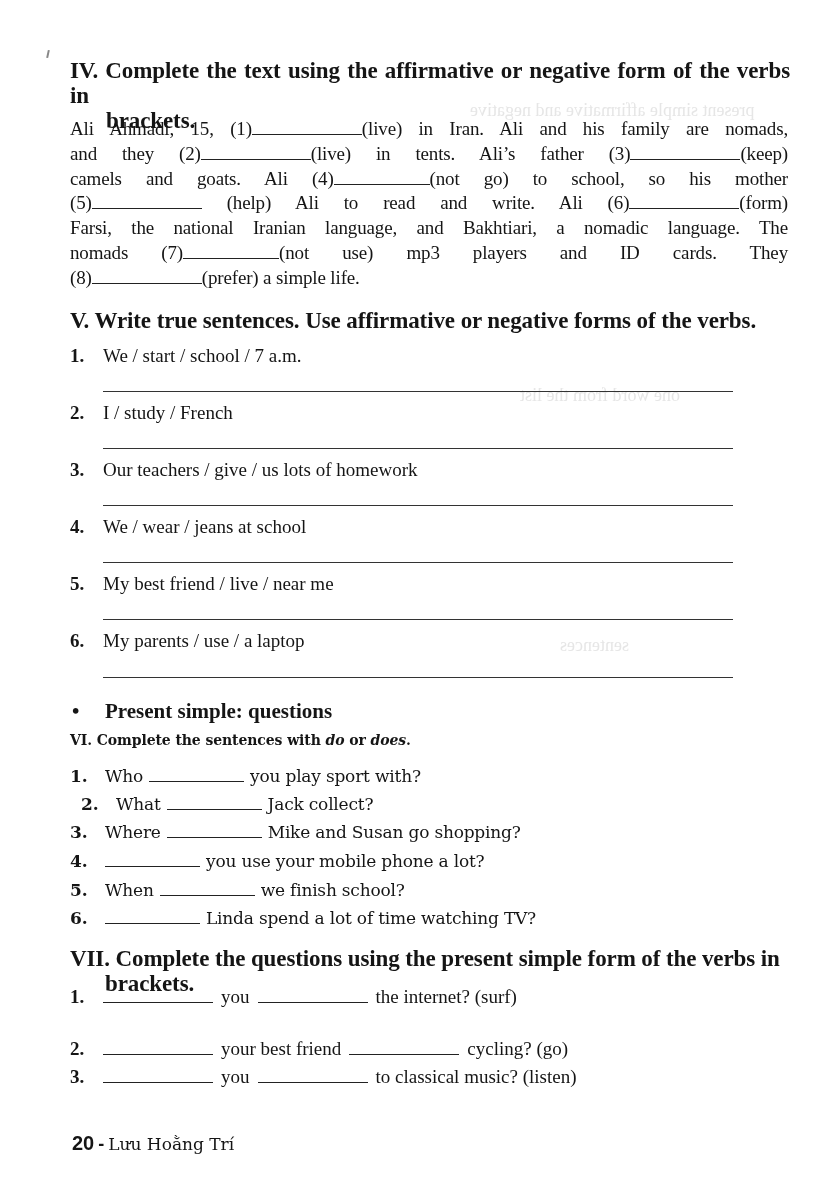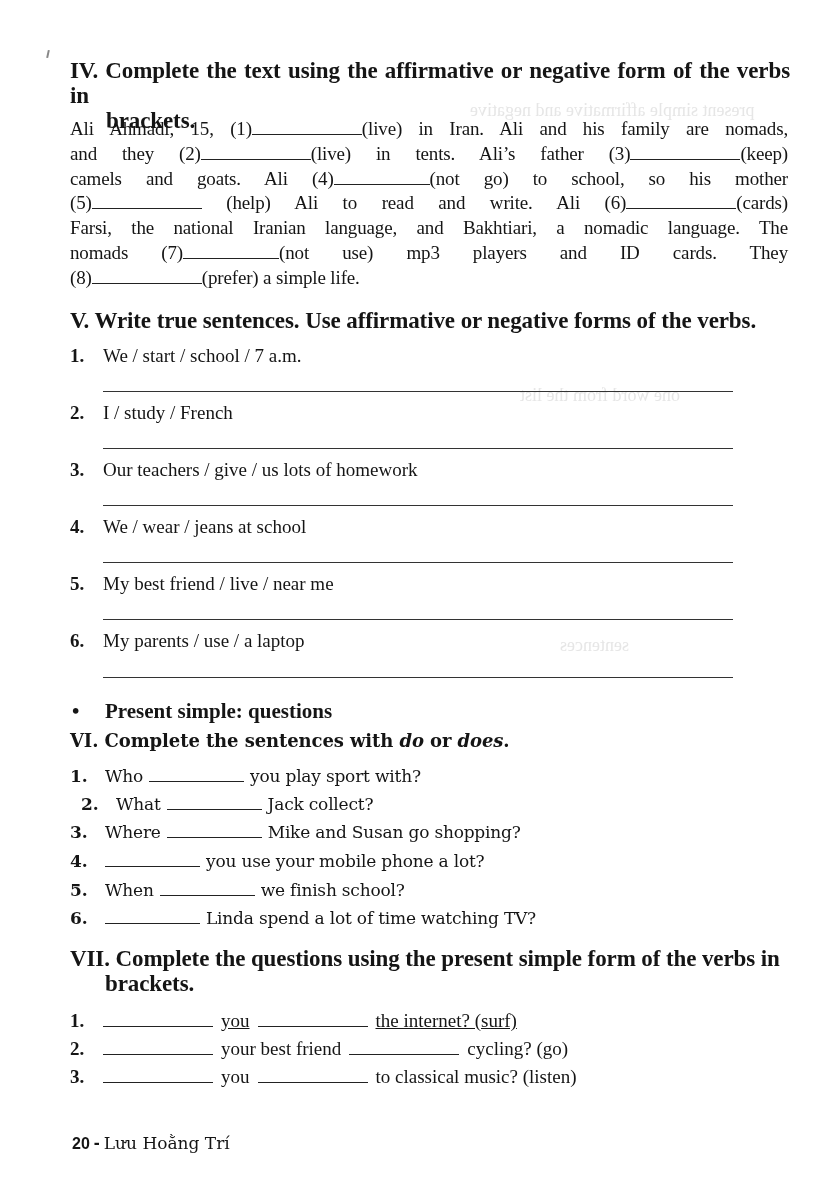--- a/index.html
+++ b/index.html
@@ -149,21 +149,21 @@
       position: absolute;
       left: 72px;
       top: 1131px;
       font-size: 19px;
       line-height: 24px;
       white-space: nowrap;
     }
     .footer .pg {
       font-family: "Liberation Sans", sans-serif;
       font-weight: bold;
-      font-size: 16px;
+      font-size: 20px;
     }
     .footer .sep {
       font-family: "Liberation Sans", sans-serif;
       font-weight: bold;
       font-size: 18px;
       margin: 0 4px;
     }
     .footer .author {
       font-family: "DejaVu Serif", serif;
       font-size: 17px;
@@ -197,21 +197,21 @@
     <span class="line">
       <span>Ali Ahmadi, 15, (1)</span><span class="blank b-long"></span><span>(live) in Iran. Ali and his family are nomads,</span>
     </span>
     <span class="line">
       <span>and they (2)</span><span class="blank b-long"></span><span>(live) in tents. Ali’s father (3)</span><span class="blank b-long"></span><span>(keep)</span>
     </span>
     <span class="line">
       <span>camels and goats. Ali (4)</span><span class="blank b-mid"></span><span>(not go) to school, so his mother</span>
     </span>
     <span class="line">
-      <span>(5)</span><span class="blank b-long"></span><span> (help) Ali to read and write. Ali (6)</span><span class="blank b-long"></span><span>(cards)</span>
+      <span>(5)</span><span class="blank b-long"></span><span> (help) Ali to read and write. Ali (6)</span><span class="blank b-long"></span><span>(form)</span>
     </span>
     <span class="line">
       <span>Farsi, the national Iranian language, and Bakhtiari, a nomadic language. The</span>
     </span>
     <span class="line">
       <span>nomads (7)</span><span class="blank b-mid"></span><span>(not use) mp3 players and ID cards. They</span>
     </span>
     <span class="line last">
       <span>(8)</span><span class="blank b-long"></span><span>(prefer) a simple life.</span>
     </span>
@@ -246,21 +246,21 @@
 
   <div class="item" style="top:629px;">
     <span class="n">6.</span><span>My parents / use / a laptop</span>
   </div>
   <div class="answer-line" style="top:677px;"></div>
 
   <div class="bullet-head" style="top:698px;">
     <span class="dot">•</span><span>Present simple: questions</span>
   </div>
 
-  <div class="heading" style="top:728px;font-family:'DejaVu Serif',serif;font-size:18px;">
+  <div class="heading" style="top:728px;font-family:'DejaVu Serif',serif;font-size:14px;">
     <span>VI. Complete the sentences with </span><i>do</i><span> or </span><i>does</i><span>.</span>
   </div>
 
   <div class="q-item" style="top:764px;">
     <span class="n">1.</span><span>Who</span><span class="q-blank"></span><span>you play sport with?</span>
   </div>
   <div class="q-item" style="top:792px;margin-left:11px;">
     <span class="n">2.</span><span>What</span><span class="q-blank"></span><span>Jack collect?</span>
   </div>
   <div class="q-item" style="top:820px;">
@@ -275,21 +275,21 @@
   <div class="q-item" style="top:906px;">
     <span class="n">6.</span><span class="q-blank first"></span><span>Linda spend a lot of time watching TV?</span>
   </div>
 
   <div class="heading" style="top:946px;">
     <span>VII.</span>
     <span>Complete the questions using the present simple form of the verbs in</span>
     <span class="hang" style="padding-left:35px;">brackets.</span>
   </div>
 
-  <div class="s7-item" style="top:1009px;text-decoration:underline;">
+  <div class="s7-item" style="top:985px;">
     <span class="n">1.</span><span class="s7-blank"></span><span>you</span><span class="s7-blank mid"></span><span>the internet? (surf)</span>
   </div>
   <div class="s7-item" style="top:1037px;">
     <span class="n">2.</span><span class="s7-blank"></span><span>your best friend</span><span class="s7-blank mid"></span><span>cycling? (go)</span>
   </div>
   <div class="s7-item" style="top:1065px;">
     <span class="n">3.</span><span class="s7-blank"></span><span>you</span><span class="s7-blank mid"></span><span>to classical music? (listen)</span>
   </div>
 
   <div class="footer">

